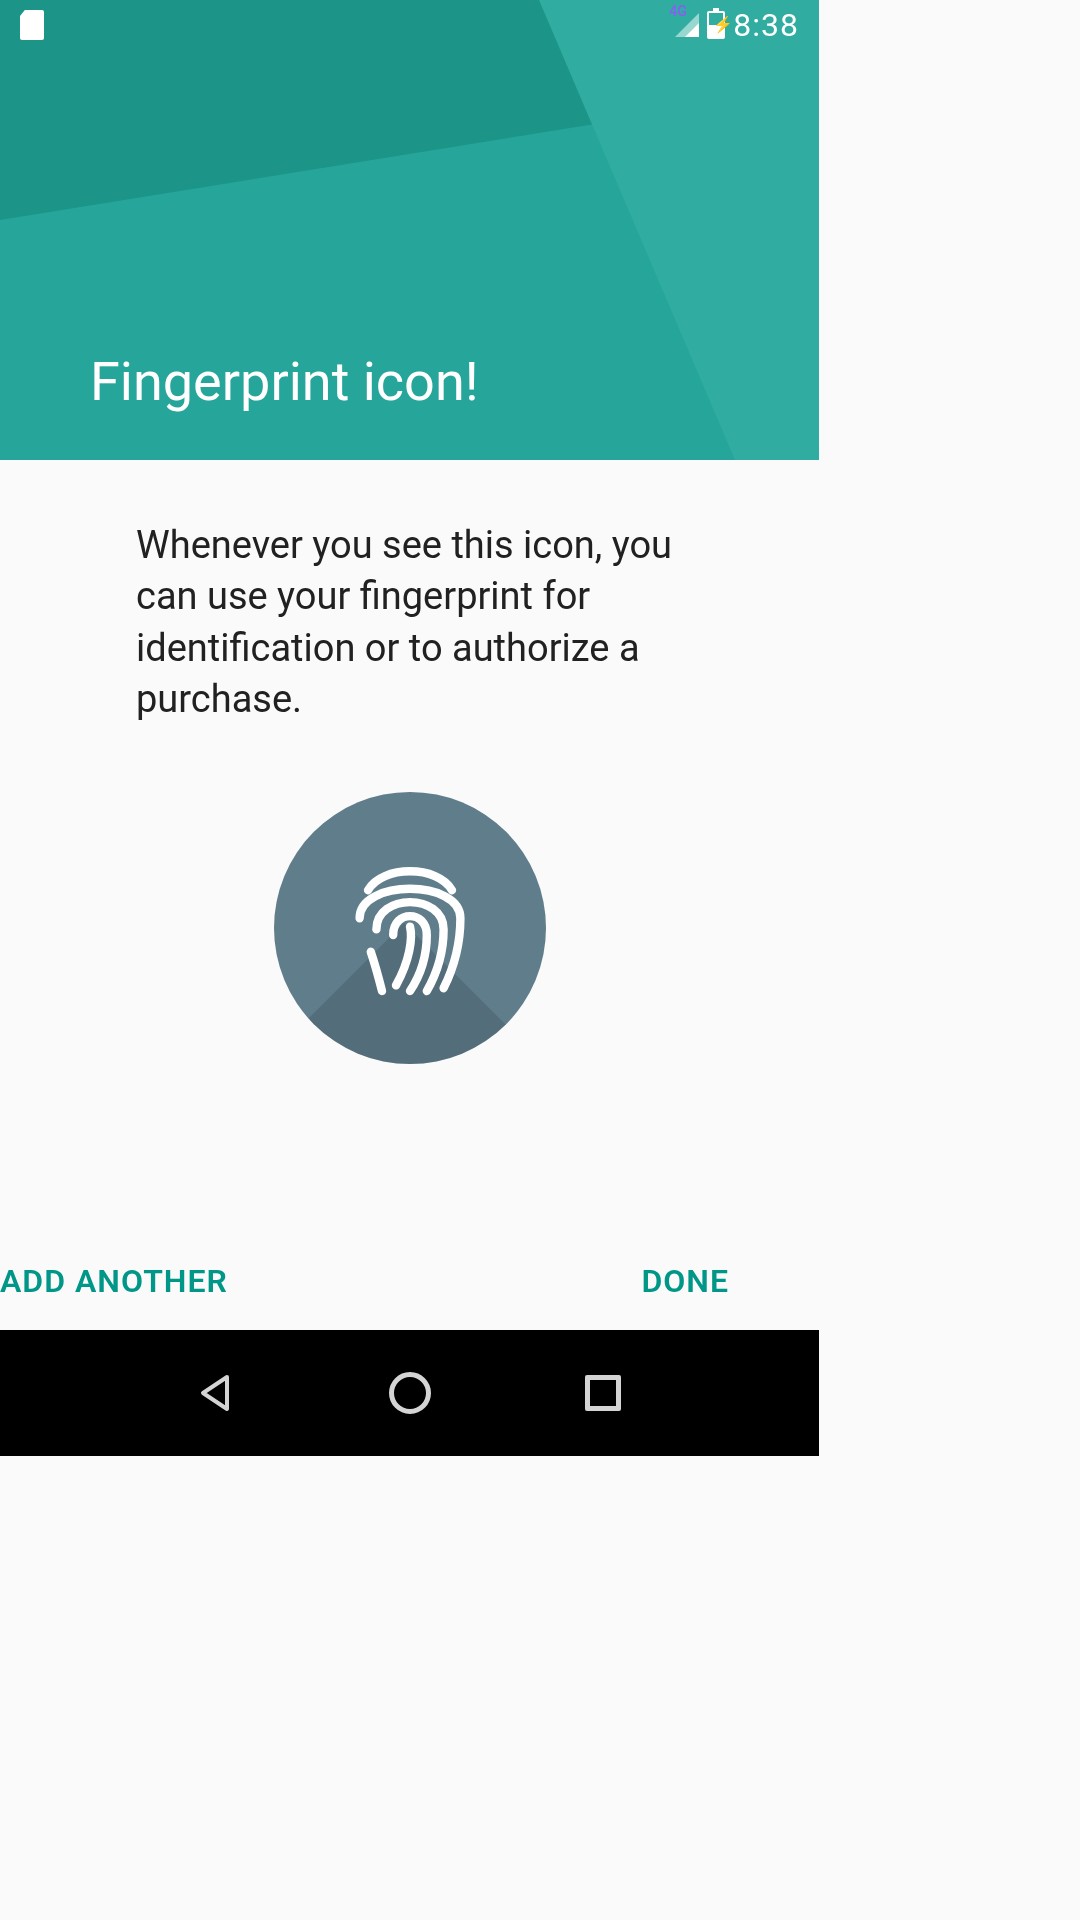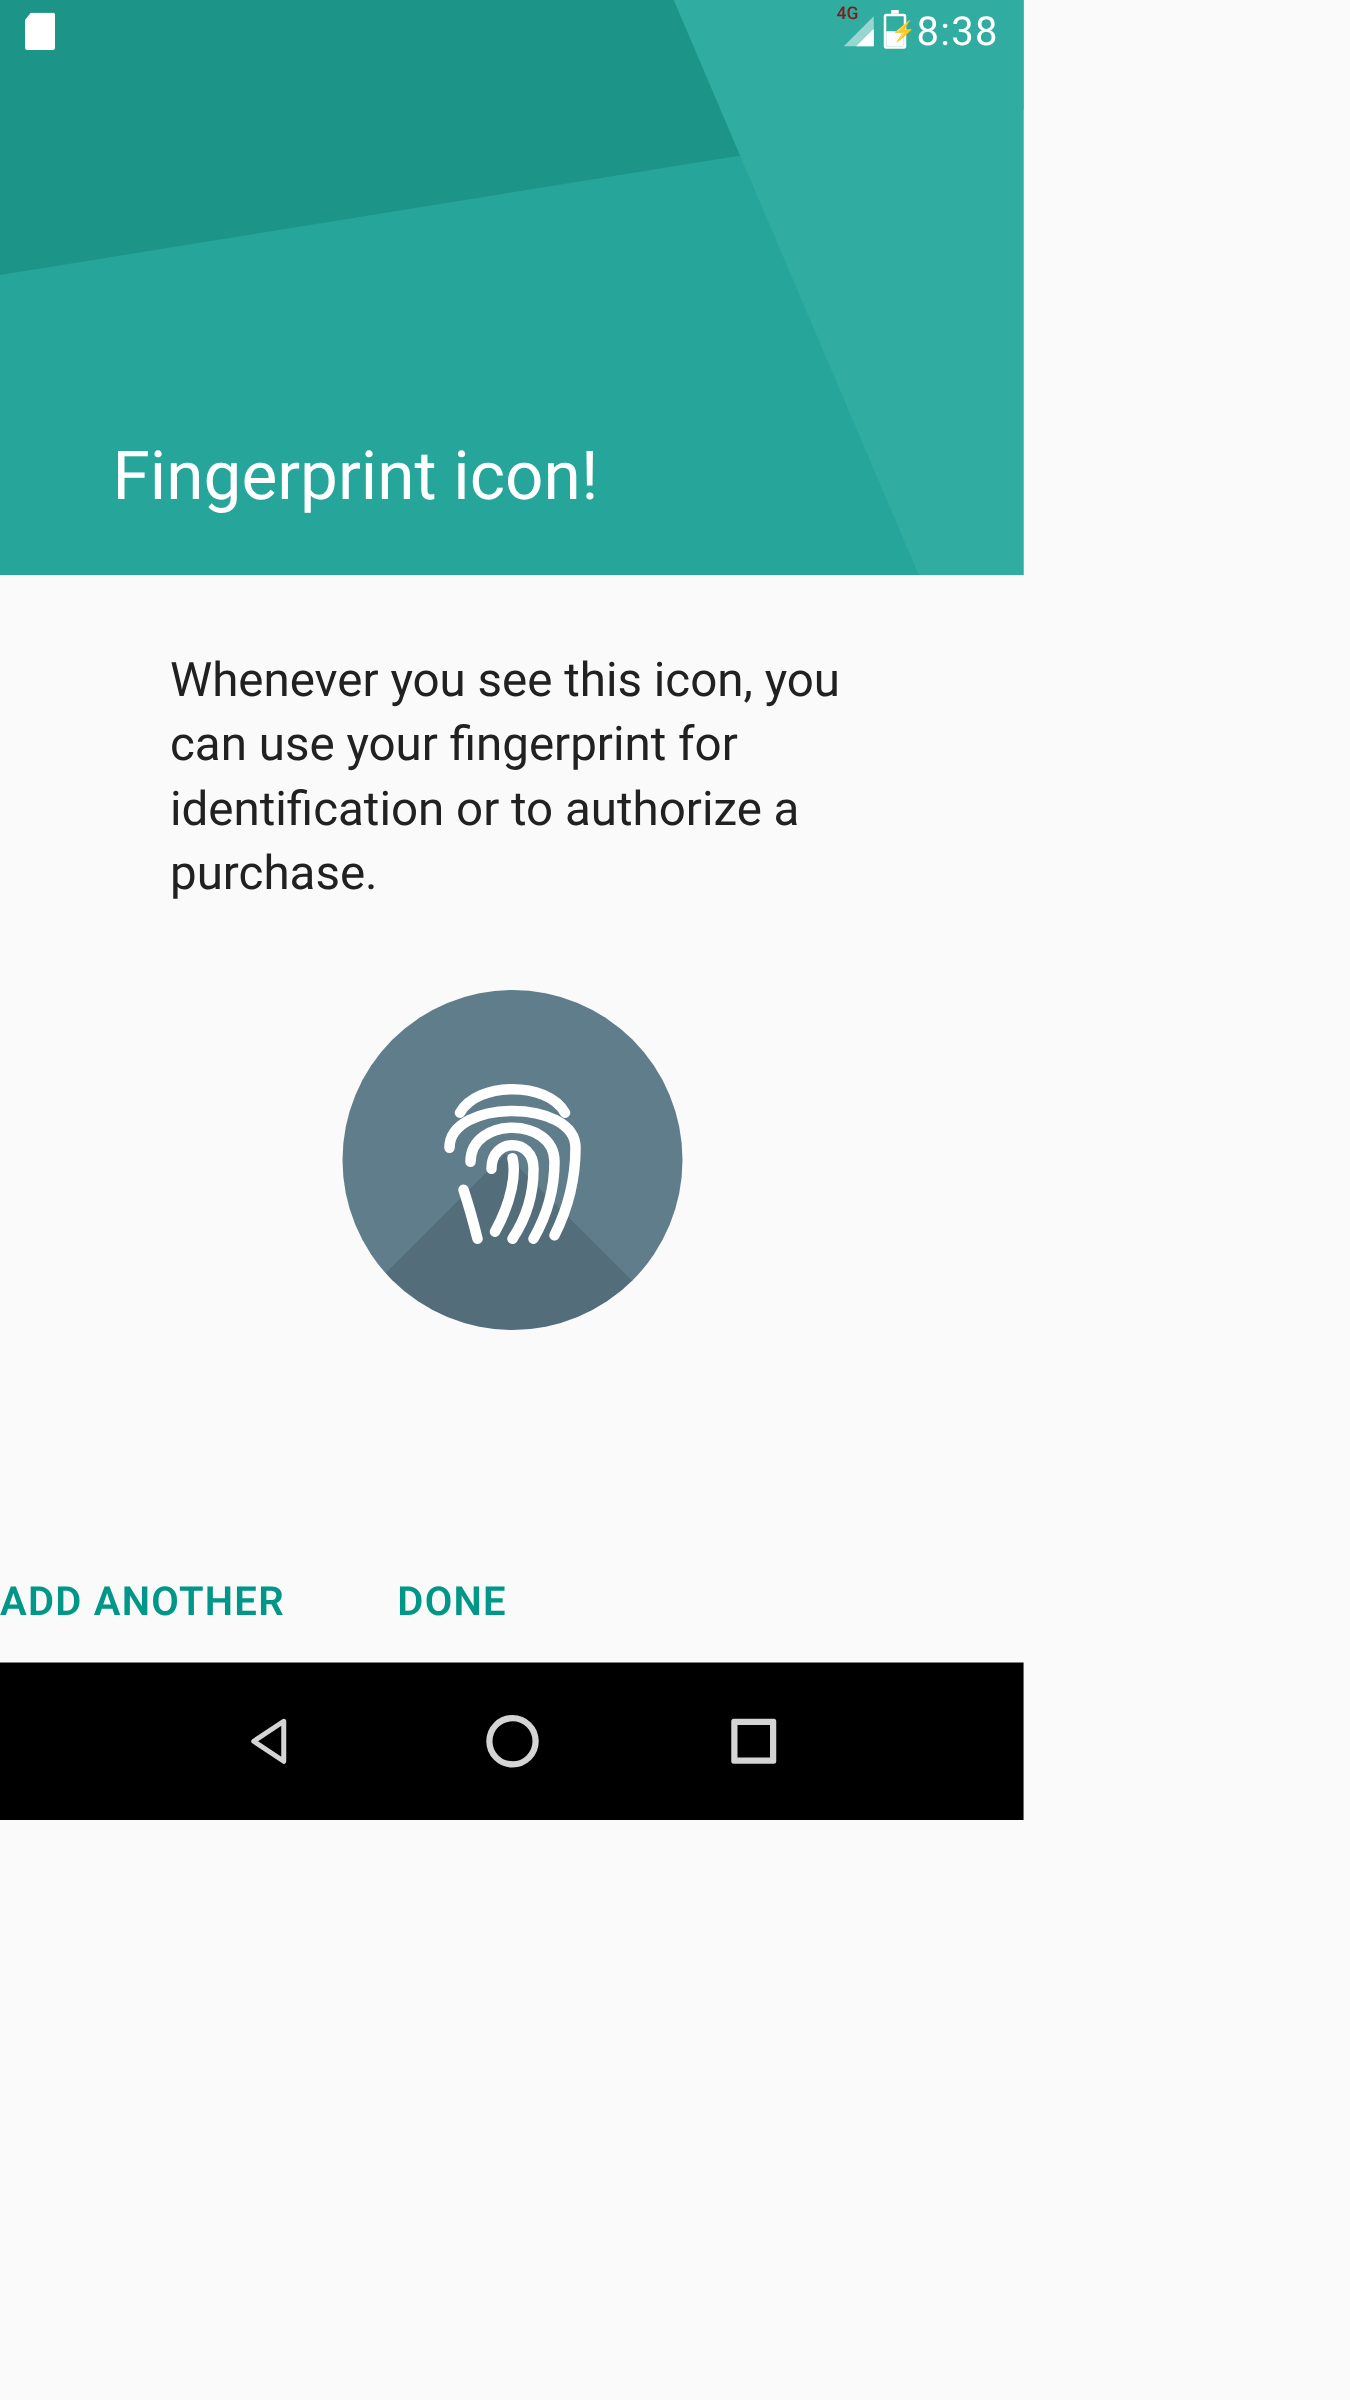--- a/index.html
+++ b/index.html
@@ -44,21 +44,21 @@
       position: relative;
       clip-path: polygon(0 20%, 20% 0, 100% 0, 100% 100%, 0 100%);
     }
     .signal-icon {
       display: flex;
       align-items: flex-end;
       gap: 2px;
       position: relative;
     }
     .signal-label {
-      color: #7f1d1d;
+      color: #8b5cf6;
       font-size: 14px;
       font-weight: 500;
       position: absolute;
       top: -10px;
       left: -6px;
     }
     .signal-triangle {
       width: 0;
       height: 0;
       border-left: 24px solid transparent;
@@ -194,21 +194,21 @@
       height: 160px;
       position: relative;
       z-index: 2;
     }
     .button-row {
       position: absolute;
       bottom: 30px;
       left: 0;
       right: 0;
       display: flex;
-      justify-content: flex-start;
+      justify-content: space-between;
       align-items: center;
       gap: 90px;
       padding-right: 90px;
     }
     .text-button {
       background: none;
       border: none;
       color: #009688;
       font-size: 32px;
       font-weight: 600;

